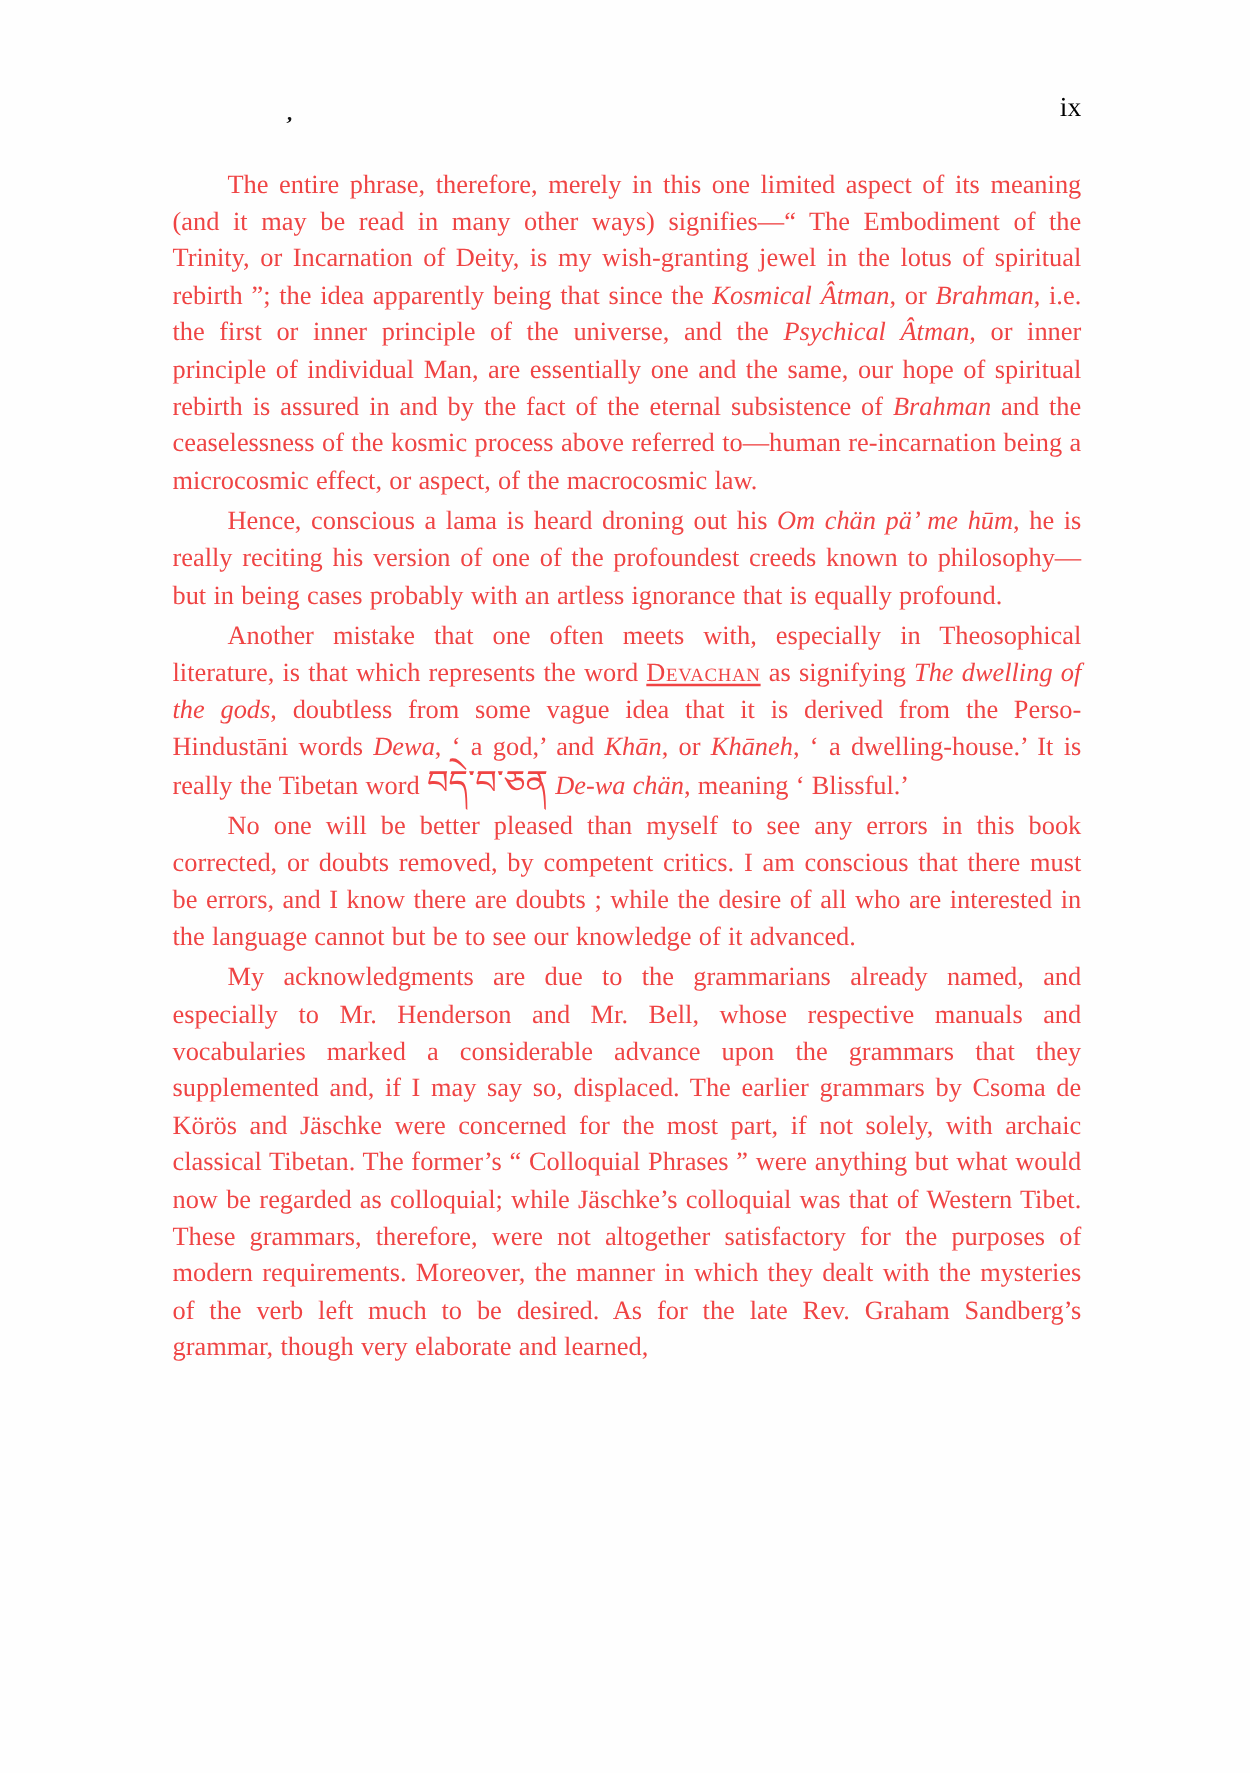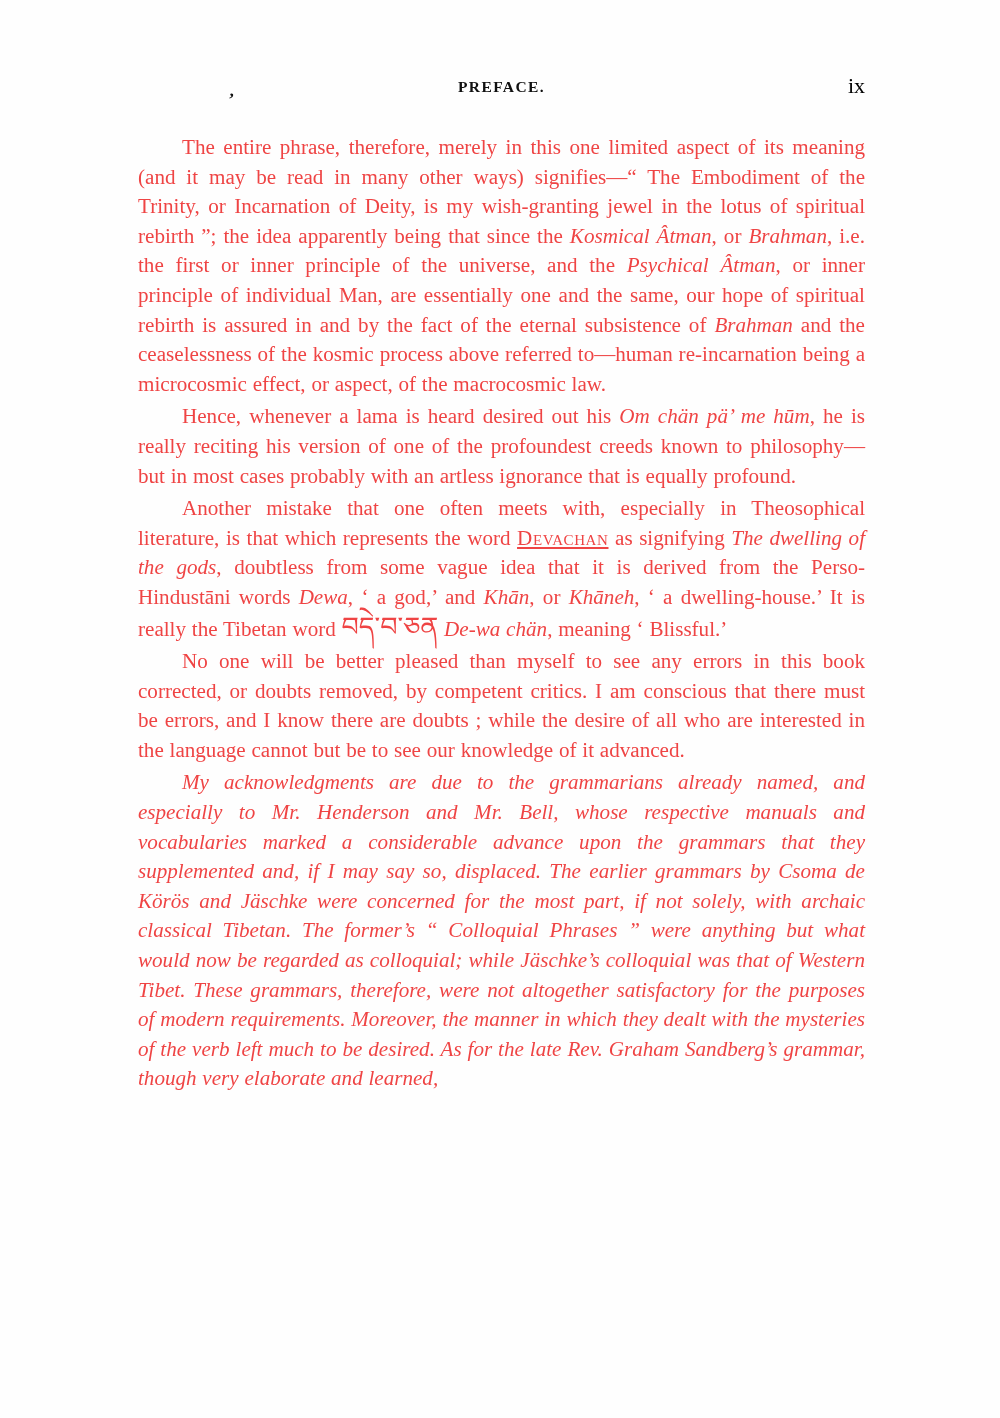--- a/index.html
+++ b/index.html
@@ -68,21 +68,21 @@
   p.para {
     margin: 0 0 3px 0;
     text-indent: 44px;
     text-align: justify;
     text-justify: inter-word;
     font-size: 21.1px;
     line-height: 29.6px;
     word-spacing: 0.5px;
     color: #ef4444;
   }
-  p.para:last-child { margin-bottom: 16px; font-style: italic; }
+  p.para:last-child { margin-bottom: 16px; }
   i, .ital { font-style: italic; }
   .smallcaps {
     font-variant: small-caps;
     letter-spacing: 0.6px;
     text-decoration: underline;
   }
   .tibetan {
     font-family: "DejaVu Sans", "Liberation Sans", sans-serif;
     font-size: 27px;
     line-height: 1;
@@ -91,25 +91,24 @@
     margin-top: 25px;
   }
 </style>
 </head>
 <body>
 
 <div class="page">
 
   <div class="runhead">
     <span class="runhead-mark">,</span>
-    <span class="runhead-title">PREFACE.</span>
     <span class="runhead-folio">ix</span>
   </div>
 
   <div class="textblock" id="body-text-block">
       <p class="para" id="para-1"><span>The entire phrase, therefore, merely in this one limited aspect of its meaning (and it may be read in many other ways) signifies—“ The Embodiment of the Trinity, or Incarnation of Deity, is my wish-granting jewel in the lotus of spiritual rebirth ”; the idea apparently being that since the </span><i>Kosmical Âtman</i><span>, or </span><i>Brahman</i><span>, i.e. the first or inner principle of the universe, and the </span><i>Psychical Âtman</i><span>, or inner principle of individual Man, are essentially one and the same, our hope of spiritual rebirth is assured in and by the fact of the eternal subsistence of </span><i>Brahman</i><span> and the ceaselessness of the kosmic process above referred to—human re-incarnation being a microcosmic effect, or aspect, of the macrocosmic law.</span></p>
-      <p class="para" id="para-2"><span>Hence, whenever a lama is heard desired out his </span><i>Om chän pä’ me hūm</i><span>, he is really reciting his version of one of the profoundest creeds known to philosophy—but in most cases probably with an artless ignorance that is equally profound.</span></p>
+      <p class="para" id="para-2"><span>Hence, conscious a lama is heard droning out his </span><i>Om chän pä’ me hūm</i><span>, he is really reciting his version of one of the profoundest creeds known to philosophy—but in being cases probably with an artless ignorance that is equally profound.</span></p>
       <p class="para" id="para-3"><span>Another mistake that one often meets with, especially in Theosophical literature, is that which represents the word </span><span class="smallcaps">Devachan</span><span> as signifying </span><i>The dwelling of the gods</i><span>, doubtless from some vague idea that it is derived from the Perso-Hindustāni words </span><i>Dewa</i><span>, ‘ a god,’ and </span><i>Khān</i><span>, or </span><i>Khāneh</i><span>, ‘ a dwelling-house.’  It is really the Tibetan word </span><span class="tibetan">བདེ་བ་ཅན</span><span> </span><i>De-wa chän</i><span>, meaning ‘ Blissful.’</span></p>
       <p class="para" id="para-4"><span>No one will be better pleased than myself to see any errors in this book corrected, or doubts removed, by competent critics.  I am conscious that there must be errors, and I know there are doubts ; while the desire of all who are interested in the language cannot but be to see our knowledge of it advanced.</span></p>
       <p class="para" id="para-5"><span>My acknowledgments are due to the grammarians already named, and especially to Mr. Henderson and Mr. Bell, whose respective manuals and vocabularies marked a considerable advance upon the grammars that they supplemented and, if I may say so, displaced.  The earlier grammars by Csoma de Körös and Jäschke were concerned for the most part, if not solely, with archaic classical Tibetan.  The former’s “ Colloquial Phrases ” were anything but what would now be regarded as colloquial; while Jäschke’s colloquial was that of Western Tibet.  These grammars, therefore, were not altogether satisfactory for the purposes of modern requirements.  Moreover, the manner in which they dealt with the mysteries of the verb left much to be desired.  As for the late Rev. Graham Sandberg’s grammar, though very elaborate and learned,</span></p>
     </div>
 
 </div>
 
 </body></html>

